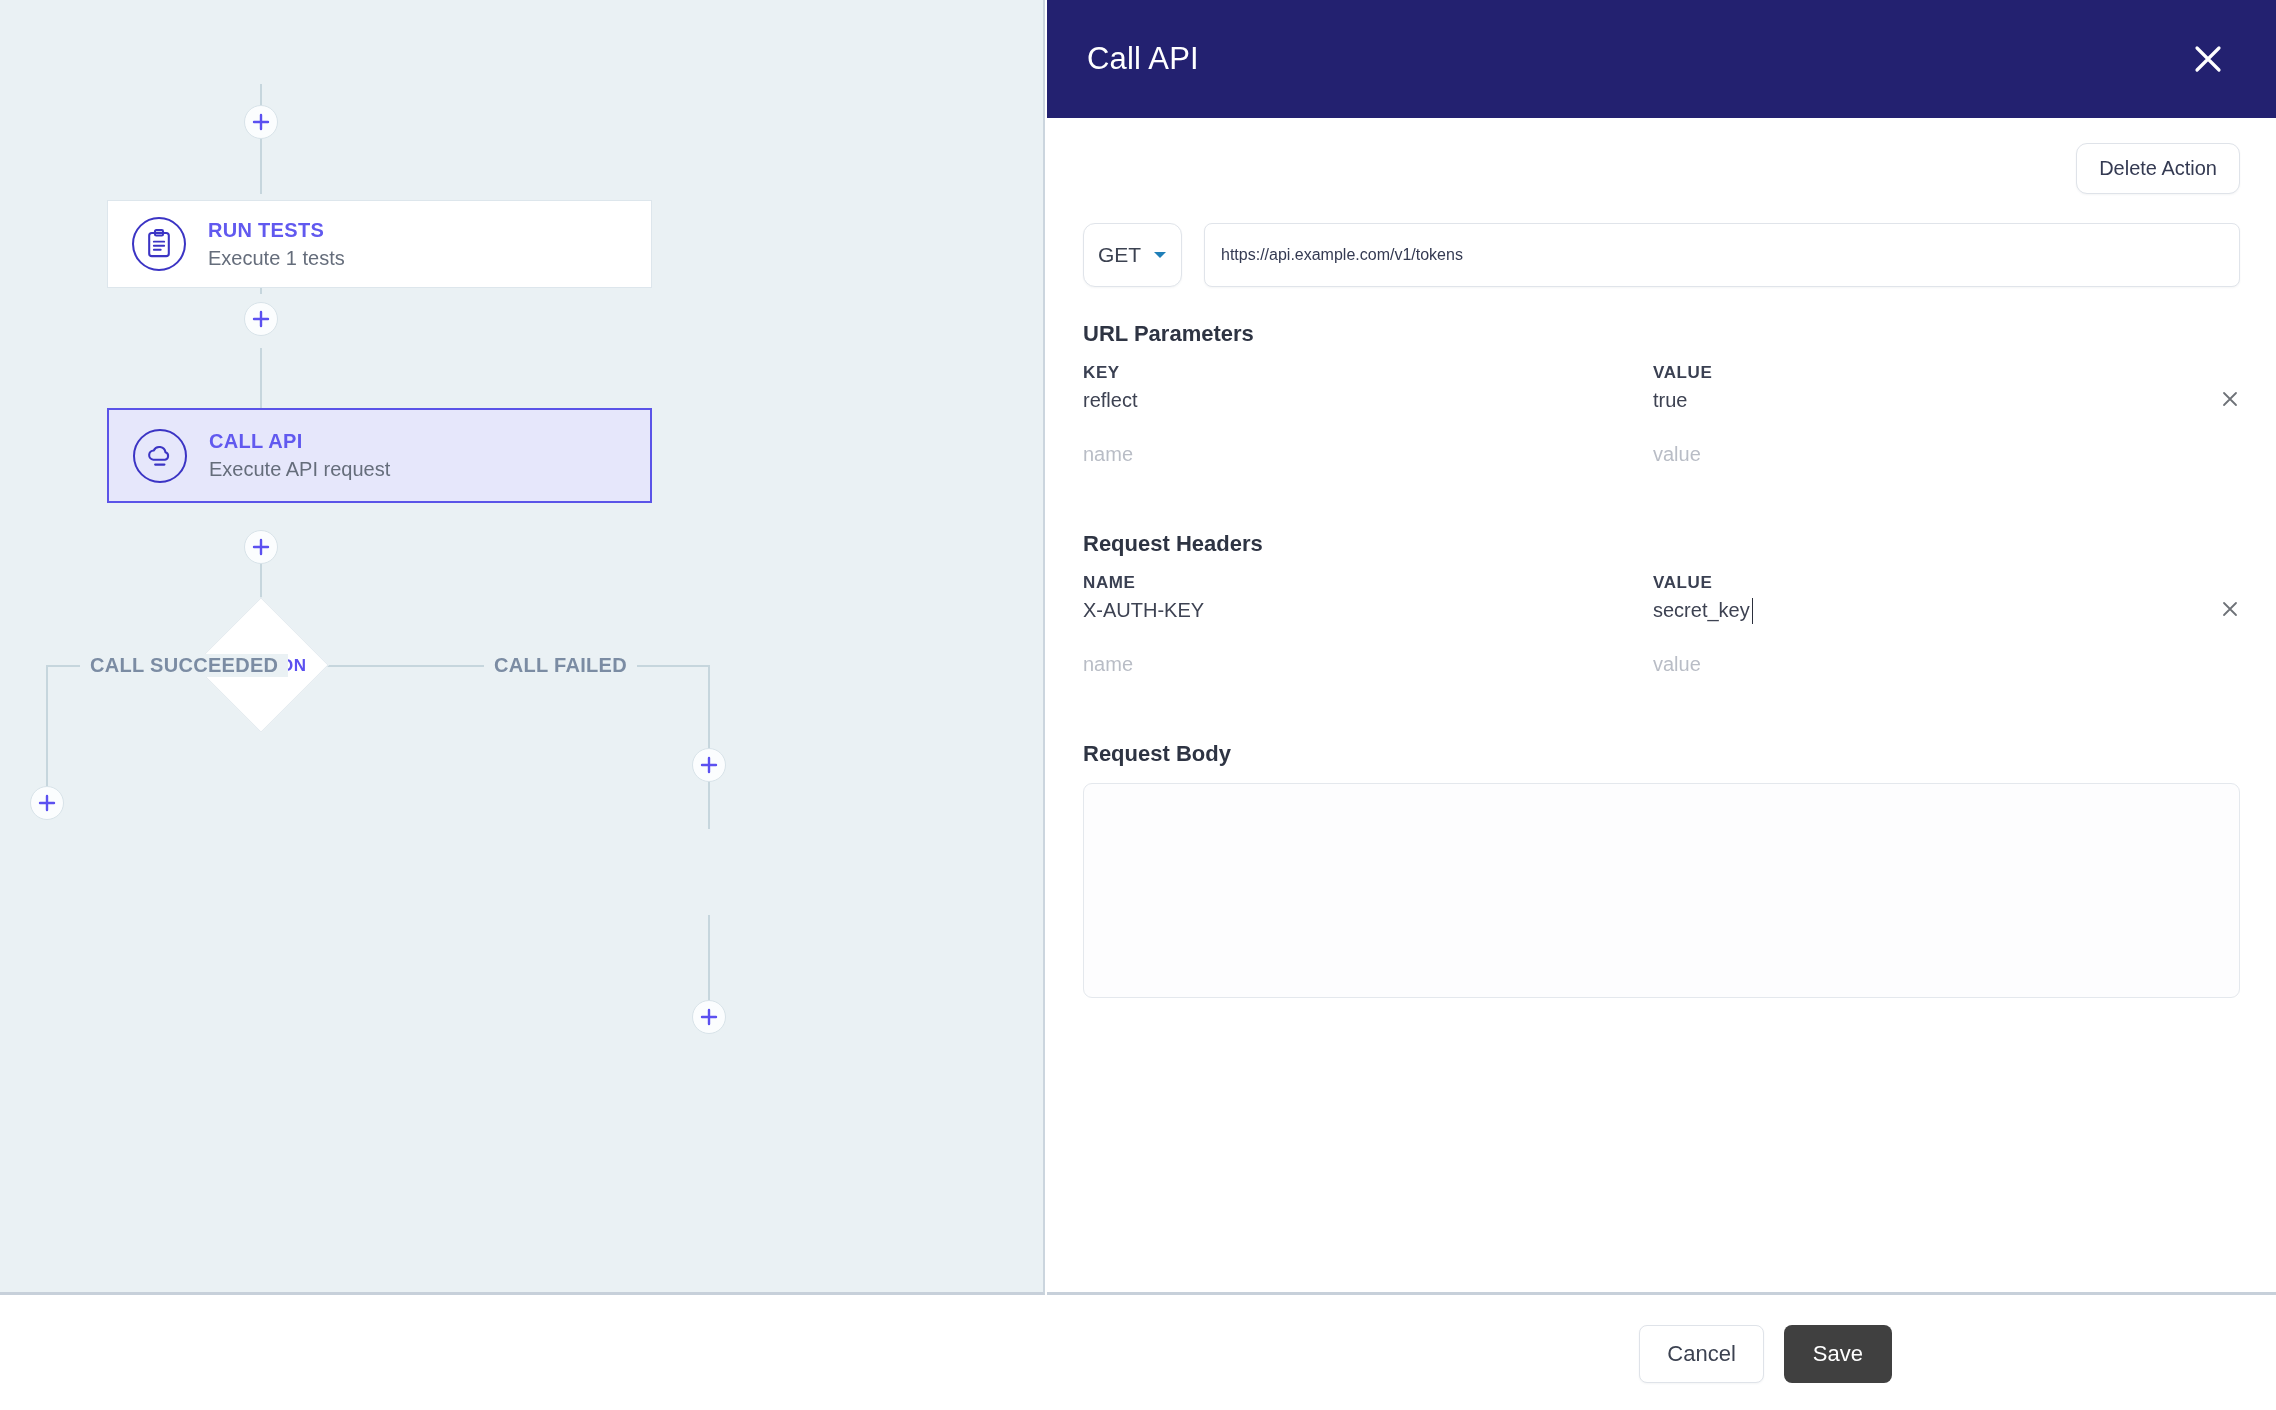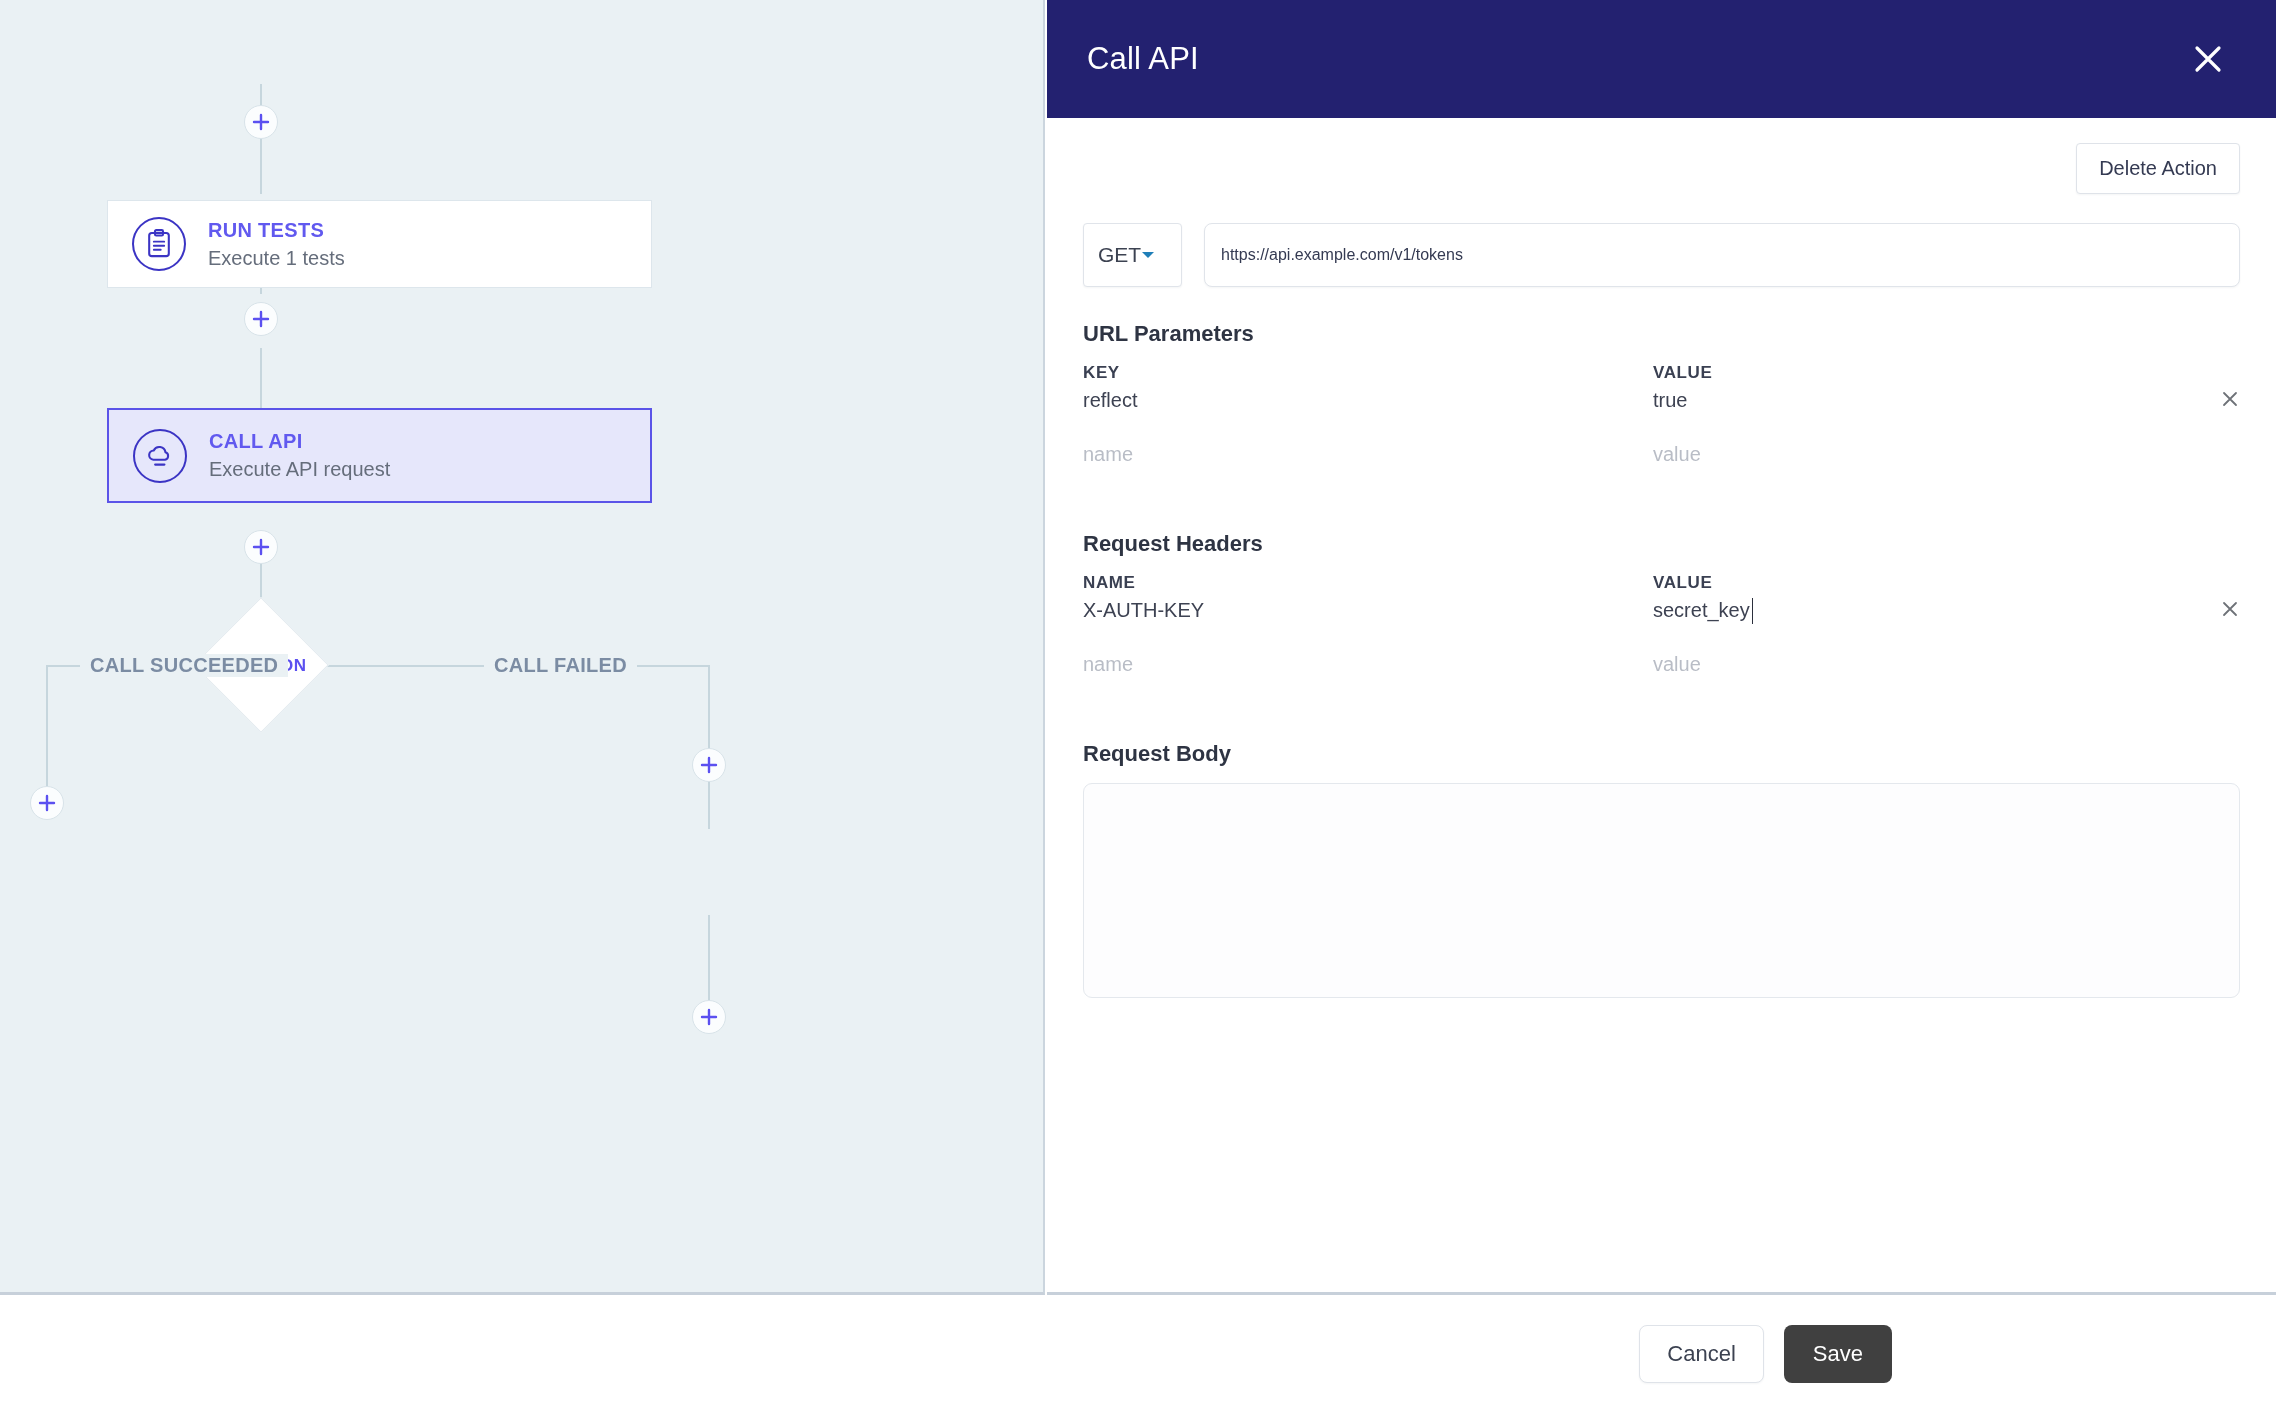--- a/index.html
+++ b/index.html
@@ -128,37 +128,38 @@
     display: flex; align-items: center; justify-content: center;
     cursor: pointer;
   }
 
   #panel-body { padding: 0 36px; }
 
   .delete-row { display: flex; justify-content: flex-end; padding-top: 25px; }
   #delete-action {
     background: #ffffff;
     border: 1px solid #dfe3e9;
-    border-radius: 4px;
+    border-radius: 11px;
     padding: 13px 22px;
     font-size: 20px;
     color: #343a52;
     font-family: "Liberation Sans", sans-serif;
     cursor: pointer;
     box-shadow: 0 1px 2px rgba(40,50,70,0.05);
   }
 
   .req-row { display: flex; align-items: center; margin-top: 29px; gap: 22px; }
   #method-select {
     width: 99px; height: 64px;
     border: 1px solid #e0e4ea;
-    border-radius: 4px;
+    border-radius: 12px;
     background: #ffffff;
     display: flex; align-items: center;
     padding: 0 14px;
+    justify-content: space-between;
     cursor: pointer;
     box-shadow: 0 1px 2px rgba(40,50,70,0.05);
   }
   #method-label { font-size: 21px; color: #3c4251; }
   #url-input {
     flex: 1; height: 64px;
     border: 1px solid #e0e4ea;
     border-radius: 8px;
     background: #ffffff;
     padding: 0 16px;

